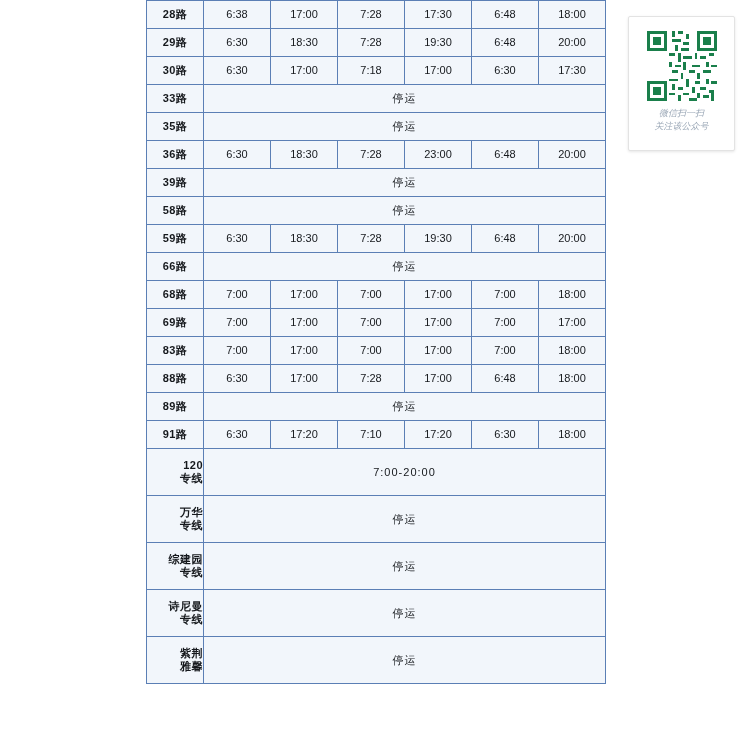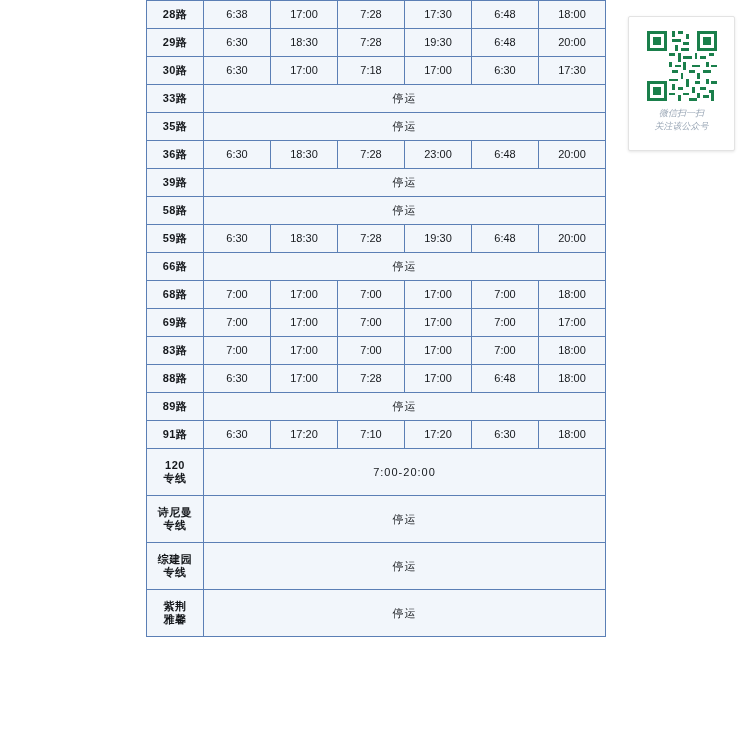--- a/index.html
+++ b/index.html
@@ -55,20 +55,21 @@
     letter-spacing: 1px;
   }
   table.bus tr.tall td {
     height: 46px;
   }
   table.bus tr.tall td.route {
     font-weight: bold;
   }
   .route-two-line span {
     display: block;
+    text-align: right;
   }
   
   .qr-card {
     position: absolute;
     left: 628px;
     top: 16px;
     width: 107px;
     height: 135px;
     background: #ffffff;
     border: 1px solid #e3e3e3;
@@ -218,30 +219,39 @@
               <div class="route-two-line">
                 <span>120</span>
                 <span>专线</span>
               </div>
             </td>
             <td class="suspend" colspan="6">7:00-20:00</td>
           </tr>
           <tr class="tall">
             <td class="route">
               <div class="route-two-line">
+                <span>万华</span>
+                <span>专线</span>
+              </div>
+            </td>
+            <td class="suspend" colspan="6">停运</td>
+          </tr>
+          <tr class="tall">
+            <td class="route">
+              <div class="route-two-line">
+                <span>综建园</span>
+                <span>专线</span>
+              </div>
+            </td>
+            <td class="suspend" colspan="6">停运</td>
+          </tr>
+          <tr class="tall">
+            <td class="route">
+              <div class="route-two-line">
                 <span>诗尼曼</span>
-                <span>专线</span>
-              </div>
-            </td>
-            <td class="suspend" colspan="6">停运</td>
-          </tr>
-          <tr class="tall">
-            <td class="route">
-              <div class="route-two-line">
-                <span>综建园</span>
                 <span>专线</span>
               </div>
             </td>
             <td class="suspend" colspan="6">停运</td>
           </tr>
           <tr class="tall">
             <td class="route">
               <div class="route-two-line">
                 <span>紫荆</span>
                 <span>雅馨</span>

